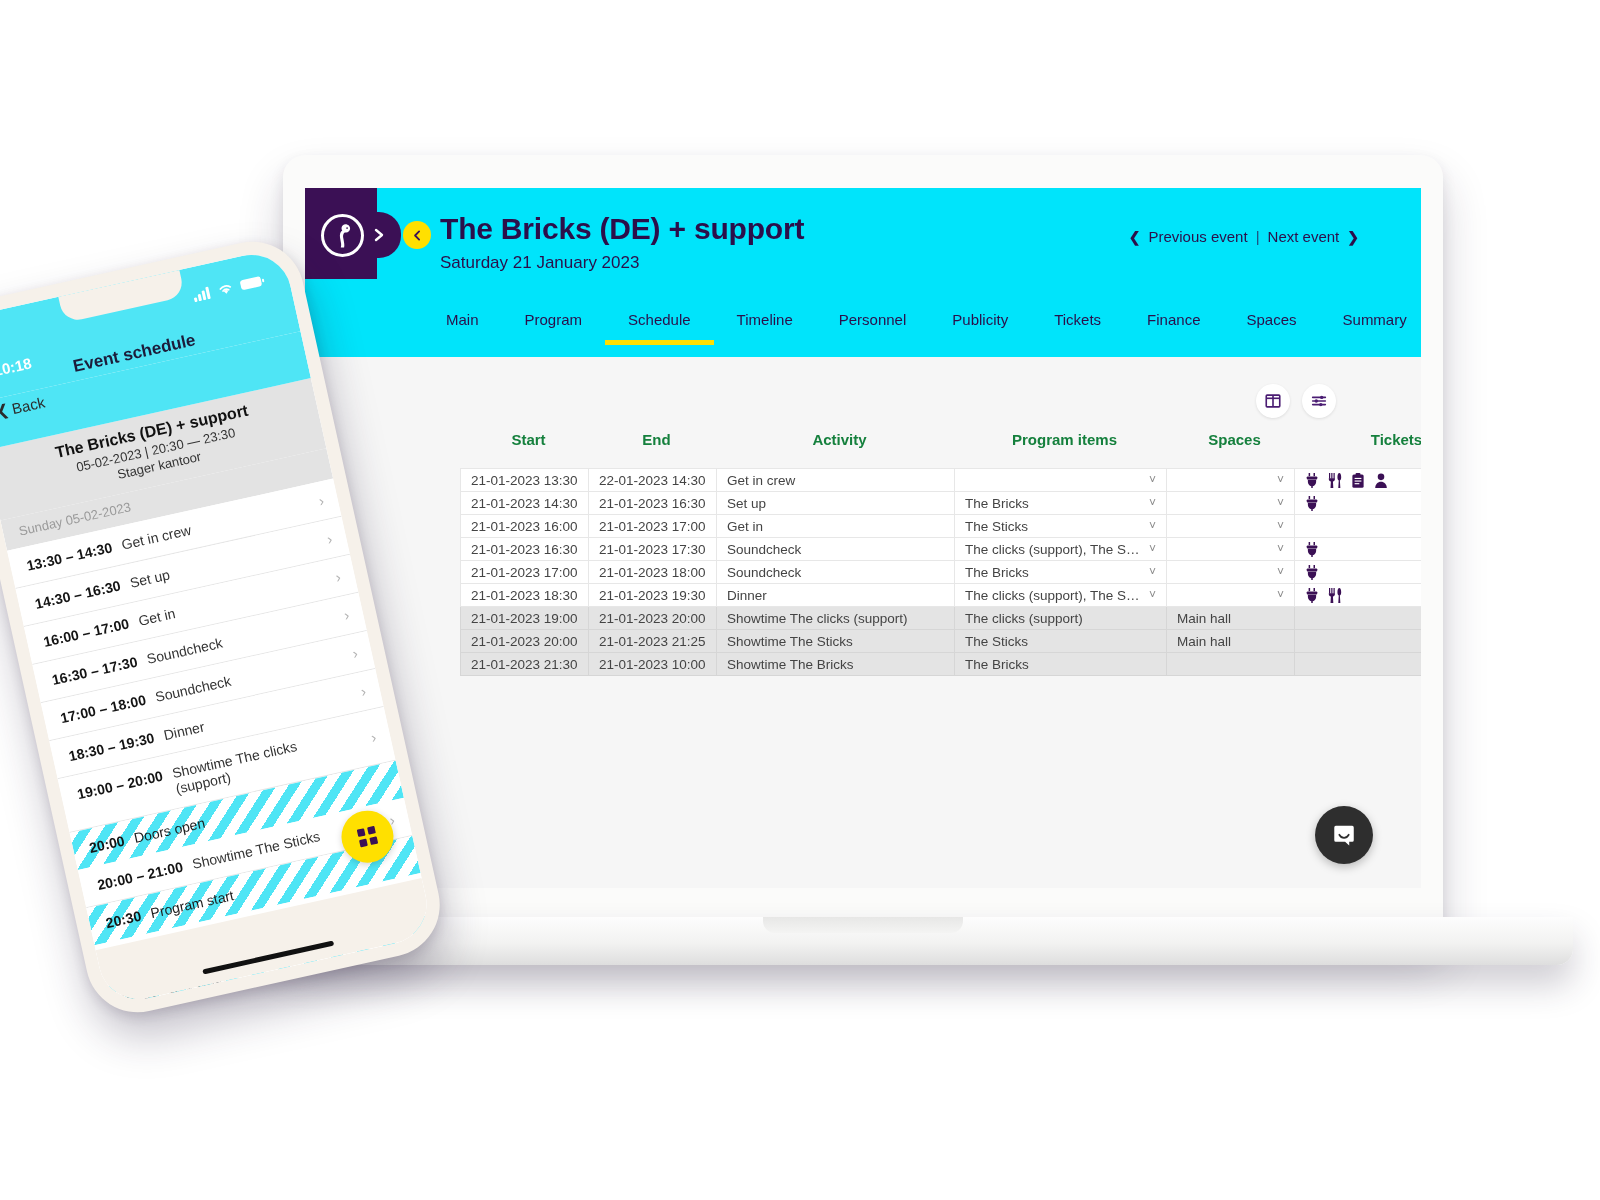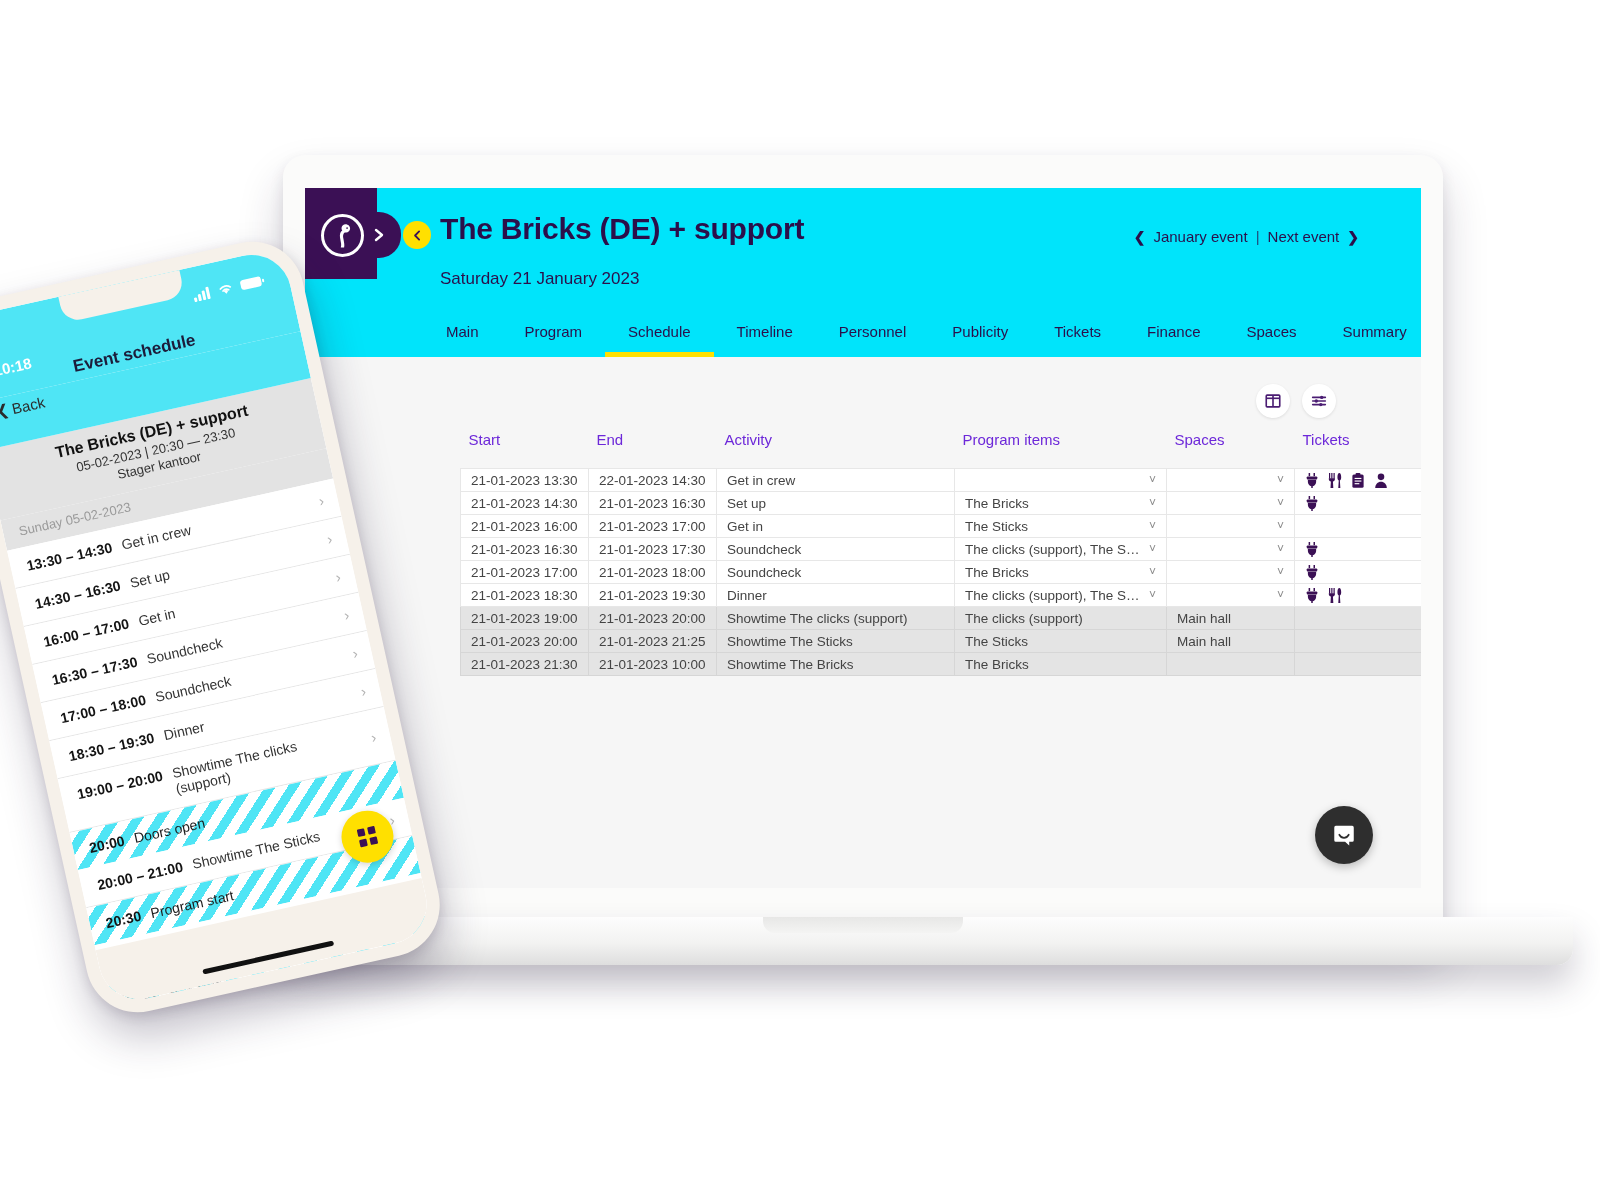--- a/index.html
+++ b/index.html
@@ -75,35 +75,35 @@
     cursor: pointer;
   }
   .yellow-circle-btn svg { width: 13px; height: 13px; }
 
   .title-zone { position: absolute; left: 135px; top: 24px; }
   .event-title {
     font-size: 30px; font-weight: bold; color: #2b0f4a;
     letter-spacing: -0.2px; line-height: 1.15;
   }
   .event-date {
-    font-size: 17px; color: #2b0f4a; margin-top: 22px; font-weight: 400;
+    font-size: 17px; color: #2b0f4a; margin-top: 6px; font-weight: 400;
   }
 
   .event-nav {
     position: absolute; right: 62px; top: 40px;
     display: flex; align-items: center; gap: 8px;
     font-size: 15px; color: #2b0f4a;
   }
   .event-nav span { cursor: pointer; }
   .event-nav .sep { opacity: .75; cursor: default; }
   .chev { font-size: 14px; font-weight: bold; }
 
   .tabs {
     position: absolute; left: 118px; bottom: 0;
-    display: flex; align-items: flex-end; gap: 0;
+    display: flex; align-items: center; gap: 0;
     height: 58px; white-space: nowrap;
   }
   .tab {
     font-size: 15px; color: #2b0f4a; padding: 0 23px 17px 23px;
     cursor: pointer; position: relative;
   }
   .tab.active::after {
     content: ""; position: absolute; left: 0; right: 0; bottom: 0;
     height: 5px; background: #ffe000;
   }
@@ -120,22 +120,22 @@
     display: flex; align-items: center; justify-content: center;
     cursor: pointer;
   }
   .tool-btn svg { width: 18px; height: 18px; }
 
   .table-wrap {
     position: absolute; left: 155px; top: 74px; right: 0;
   }
   table.sched { border-collapse: collapse; width: 1030px; table-layout: fixed; }
   table.sched th {
-    text-align: left; font-size: 15px; font-weight: normal;
-    color: #6d28d9; padding: 0 0 20px 8px;
+    text-align: center; font-size: 15px; font-weight: bold;
+    color: #15803d; padding: 0 0 20px 8px;
   }
   table.sched td {
     font-size: 13.5px; color: #444; background: #ffffff;
     border: 1px solid #e7e7e7; height: 23px; padding: 0 10px;
     white-space: nowrap; overflow: hidden; text-overflow: ellipsis;
     vertical-align: middle;
   }
   table.sched tr.highlight td { background: #e4e4e4; border-color:#d6d6d6; }
   .c-start { width: 128px; }
   .c-end   { width: 128px; }
@@ -286,21 +286,21 @@
           </svg>
         </div>
 
         <div class="title-zone">
           <div class="event-title">The Bricks (DE) + support</div>
           <div class="event-date">Saturday 21 January 2023</div>
         </div>
 
         <div class="event-nav">
           <span class="chev">❮</span>
-          <span>January event</span>
+          <span>Previous event</span>
           <span class="sep">|</span>
           <span>Next event</span>
           <span class="chev">❯</span>
         </div>
 
         <div class="tabs" id="tabbar">
             <div class="tab">Main</div>
             <div class="tab">Program</div>
             <div class="tab active">Schedule</div>
             <div class="tab">Timeline</div>

